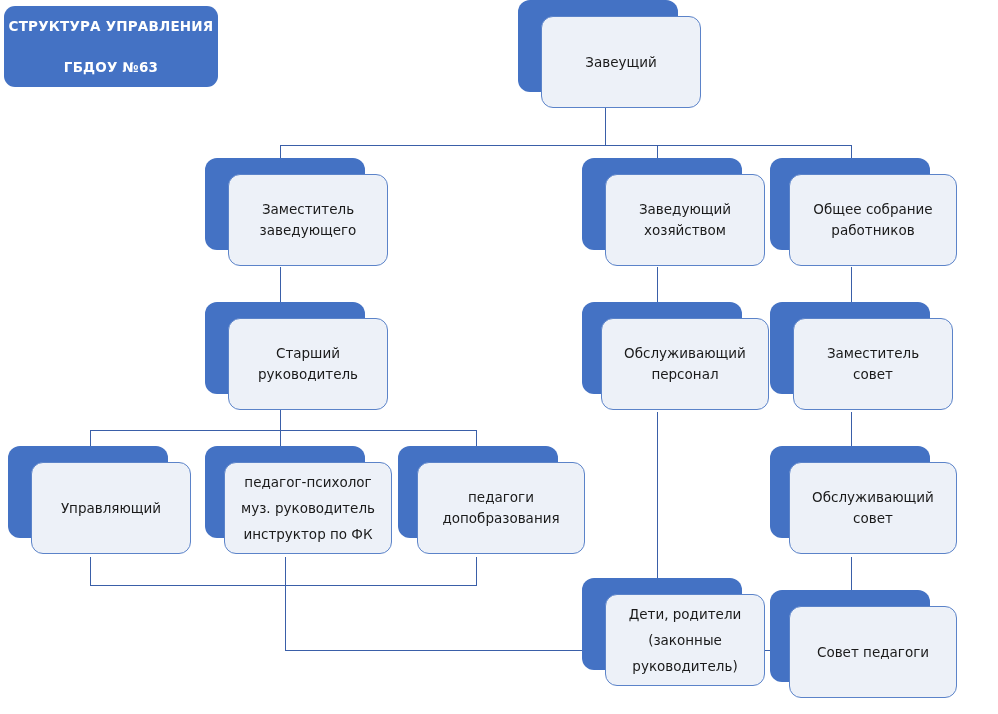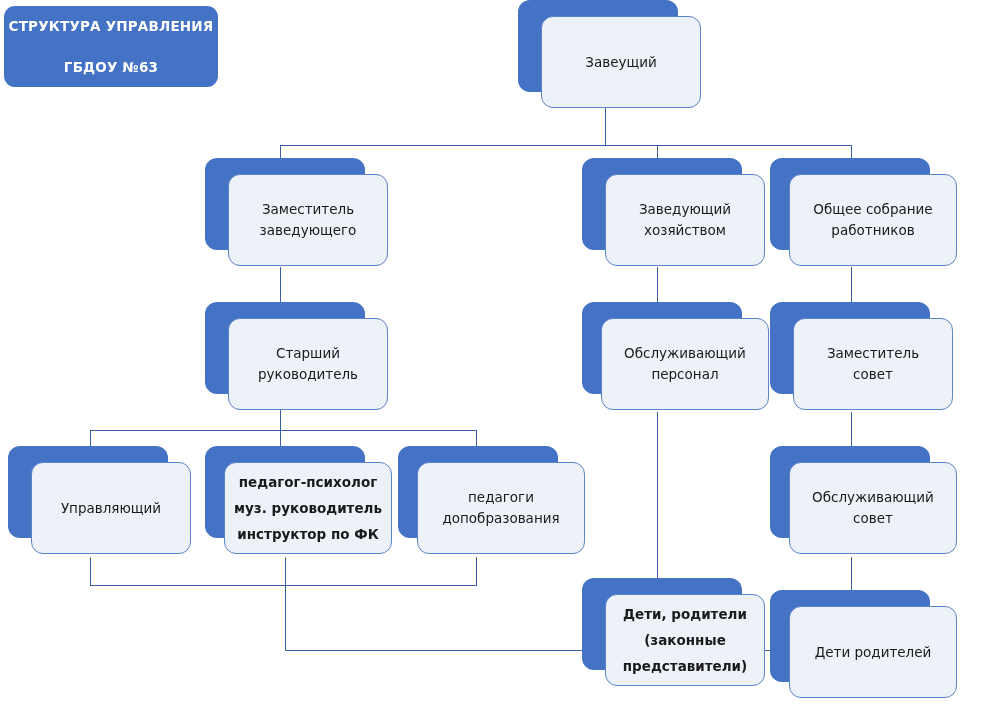--- a/index.html
+++ b/index.html
@@ -75,21 +75,21 @@
     padding: 13px 4px;
   }
   .node .face .txt {
     display: block;
     white-space: pre-line;
   }
   
   .node.w-wide .shadow { width: 160px; }
   .node.w-wide .face   { width: 168px; left: 19px; }
 
-  .node.tall3 .face { line-height: 26px; font-weight: bold; }
+  .node.tall3 .face { line-height: 26px; }
 
   
   .ln {
     position: absolute;
     background: #3A5FA8;
   }
   .ln.v { width: 1px; }
   .ln.h { height: 1px; }
 </style>
 </head>
@@ -221,24 +221,24 @@
       <span class="txt">Обслуживающий
 совет</span>
     </div>
   </div>
 
   <div class="node tall3" style="left:582px; top:578px;">
     <div class="shadow"></div>
     <div class="face">
       <span class="txt">Дети, родители
 (законные
-представители)</span>
+руководитель)</span>
     </div>
   </div>
 
   <div class="node w-wide" style="left:770px; top:590px;">
     <div class="shadow"></div>
     <div class="face">
-      <span class="txt">Дети родителей</span>
+      <span class="txt">Совет педагоги</span>
     </div>
   </div>
 
 </div>
 
 </body></html>

